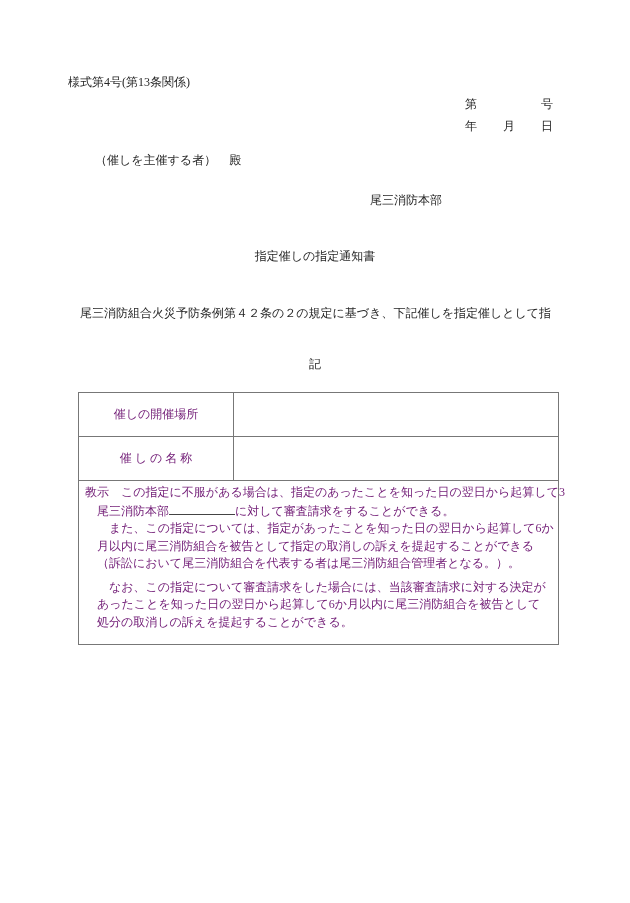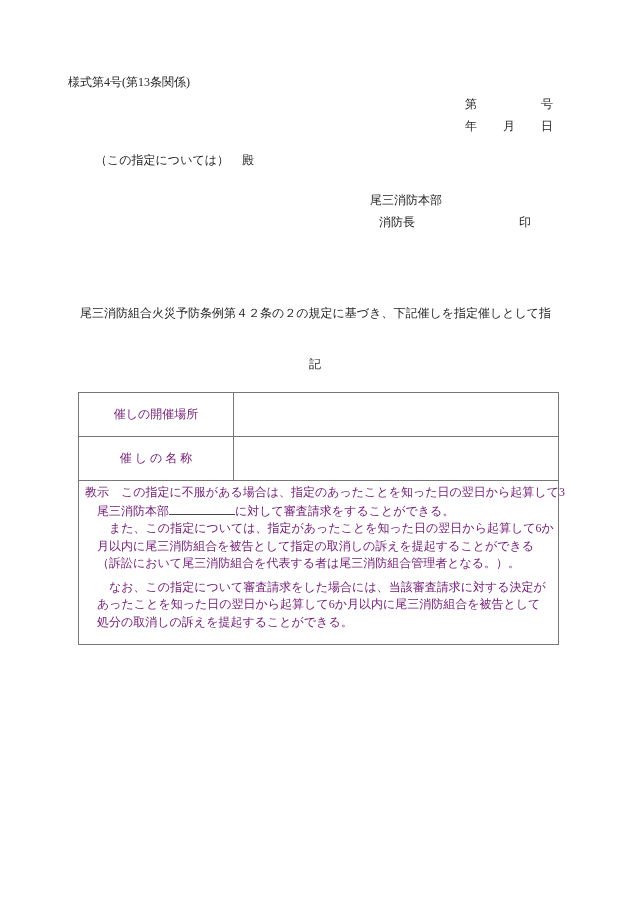--- a/index.html
+++ b/index.html
@@ -64,31 +64,28 @@
     <span>号</span>
   </div>
 
   <div class="abs date-line">
     <span>年</span>
     <span>月</span>
     <span>日</span>
   </div>
 
   <div class="abs addressee">
-    <span>（この指定については）</span>
+    <span>（催しを主催する者）</span>
     <span>殿</span>
   </div>
 
   <div class="abs sender-org">尾三消防本部</div>
 
-  <div class="abs sender-title">
-    <span>消防長</span>
-    <span>印</span>
-  </div>
 
+  <div class="abs doc-title">指定催しの指定通知書</div>
 
   <div class="abs body-par">
     <span class="bline">　尾三消防組合火災予防条例第４２条の２の規定に基づき、下記催しを指定催しとして指</span>
   </div>
 
   <div class="abs ki">記</div>
 
   <table class="notice-table">
     <tbody>
       <tr>

